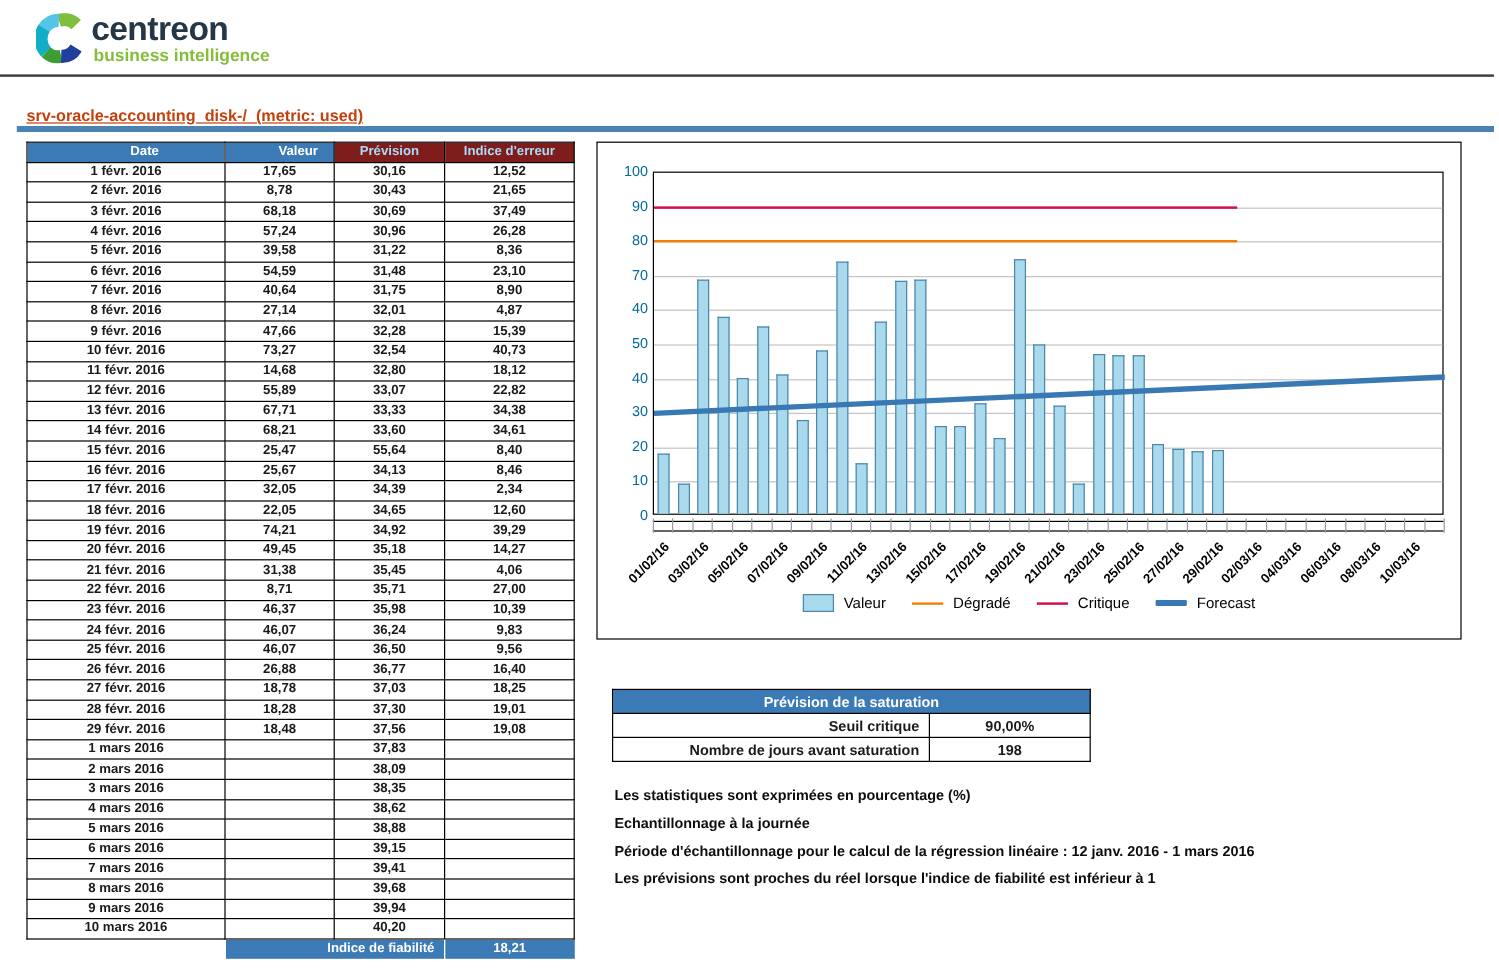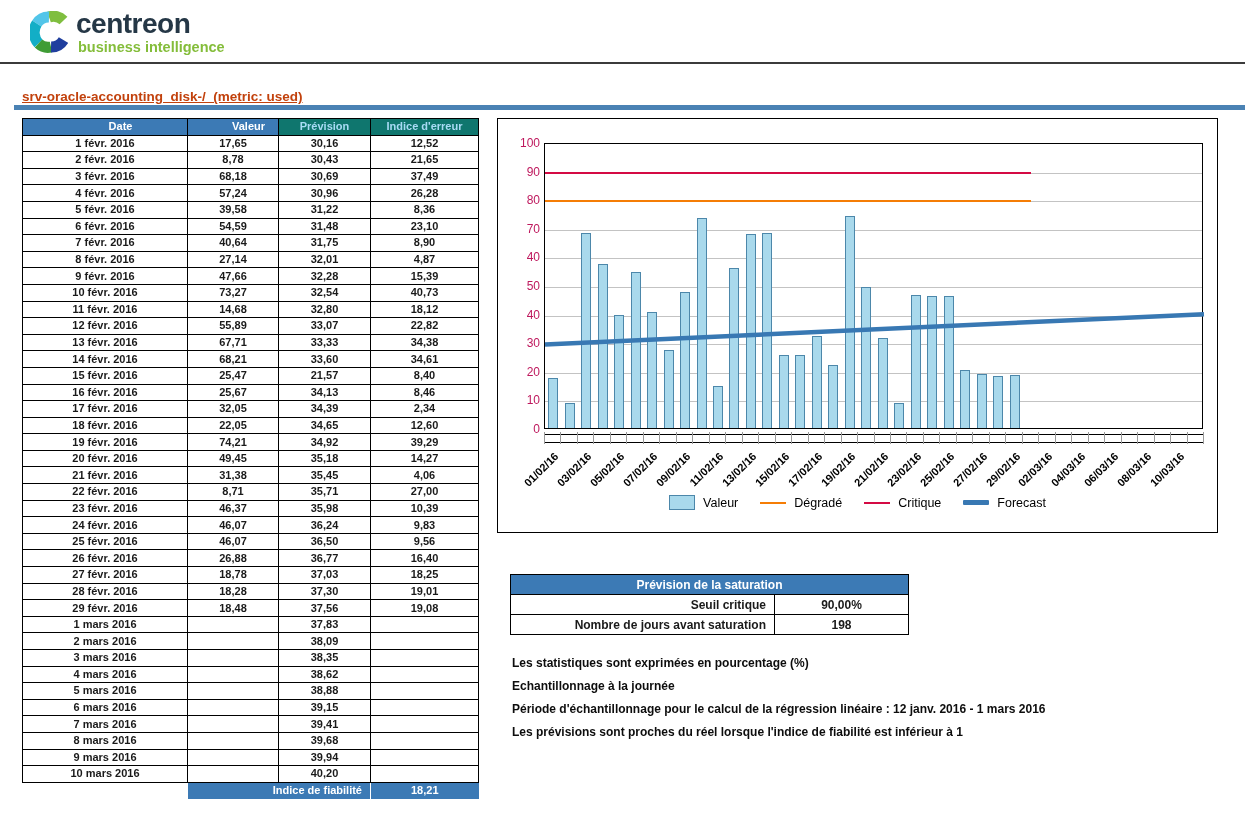--- a/index.html
+++ b/index.html
@@ -19,34 +19,34 @@
                   color:#c2410c; text-decoration:underline; white-space:pre; }
   #blue-rule { position:absolute; left:14px; top:105px; width:1235px; height:5px; background:#4a82b4; }
 
   
   #data-table-wrap { position:absolute; left:22px; top:118px; }
   table.data { border-collapse:collapse; table-layout:fixed; }
   table.data td, table.data th { border:1px solid #000; font-size:11px; font-weight:700;
       color:#1a1a1a; text-align:center; padding:0 3px; height:16.6px; line-height:15px;
       overflow:hidden; white-space:nowrap; }
   table.data th.hdr-blue { background:#3c7ab5; color:#ffffff;padding-left:34px; }
-  table.data th.hdr-light { background:#0f766e; color:#a9dbf5; }
+  table.data th.hdr-light { background:#7f1d1d; color:#a9dbf5; }
   table.data tr.footer td { border:none; }
   table.data tr.footer td.f-empty { background:#fff; }
   table.data tr.footer td.f-label { background:#3c7ab5; color:#fff; text-align:right; padding-right:8px; }
   table.data tr.footer td.f-value { background:#3c7ab5; color:#fff; border-left:1px solid #fff; }
 
   
   #chart-box { position:absolute; left:497px; top:118px; width:721px; height:415px;
                border:1px solid #000; background:#fff; }
   #plot-area { position:absolute; left:46px; top:24px; width:659px; height:286px;
                border:1px solid #000; }
   .gridline { position:absolute; left:0; width:100%; height:1px; background:#c3c3c3; }
   .ytick-label { position:absolute; width:40px; left:2px; text-align:right; font-size:12px;
-                 color:#be185d; font-weight:400; }
+                 color:#0369a1; font-weight:400; }
   .bar { position:absolute; bottom:0; background:#a9d9ec; border:1px solid #4c87aa; border-bottom:none; }
   .threshold { position:absolute; left:0; height:2px; }
   #forecast-svg { position:absolute; left:0; top:0; overflow:visible; }
   .axis-band-line { position:absolute; height:1px; background:#000; }
   .day-tick { position:absolute; width:1px; background:#9a9a9a; }
   .xlabel { position:absolute; width:62px; text-align:right; font-size:11px; font-weight:600;
             color:#000; transform:rotate(-45deg); transform-origin:100% 0%; white-space:nowrap; }
   #legend { position:absolute; left:0; top:376px; width:100%; display:flex; justify-content:center;
             align-items:center; gap:22px; font-size:12.5px; color:#000; }
   .legend-item { display:flex; align-items:center; gap:8px; }
@@ -184,21 +184,21 @@
           </tr>
           <tr>
             <td>14 févr. 2016</td>
             <td>68,21</td>
             <td>33,60</td>
             <td>34,61</td>
           </tr>
           <tr>
             <td>15 févr. 2016</td>
             <td>25,47</td>
-            <td>21,57</td>
+            <td>55,64</td>
             <td>8,40</td>
           </tr>
           <tr>
             <td>16 févr. 2016</td>
             <td>25,67</td>
             <td>34,13</td>
             <td>8,46</td>
           </tr>
           <tr>
             <td>17 févr. 2016</td>

